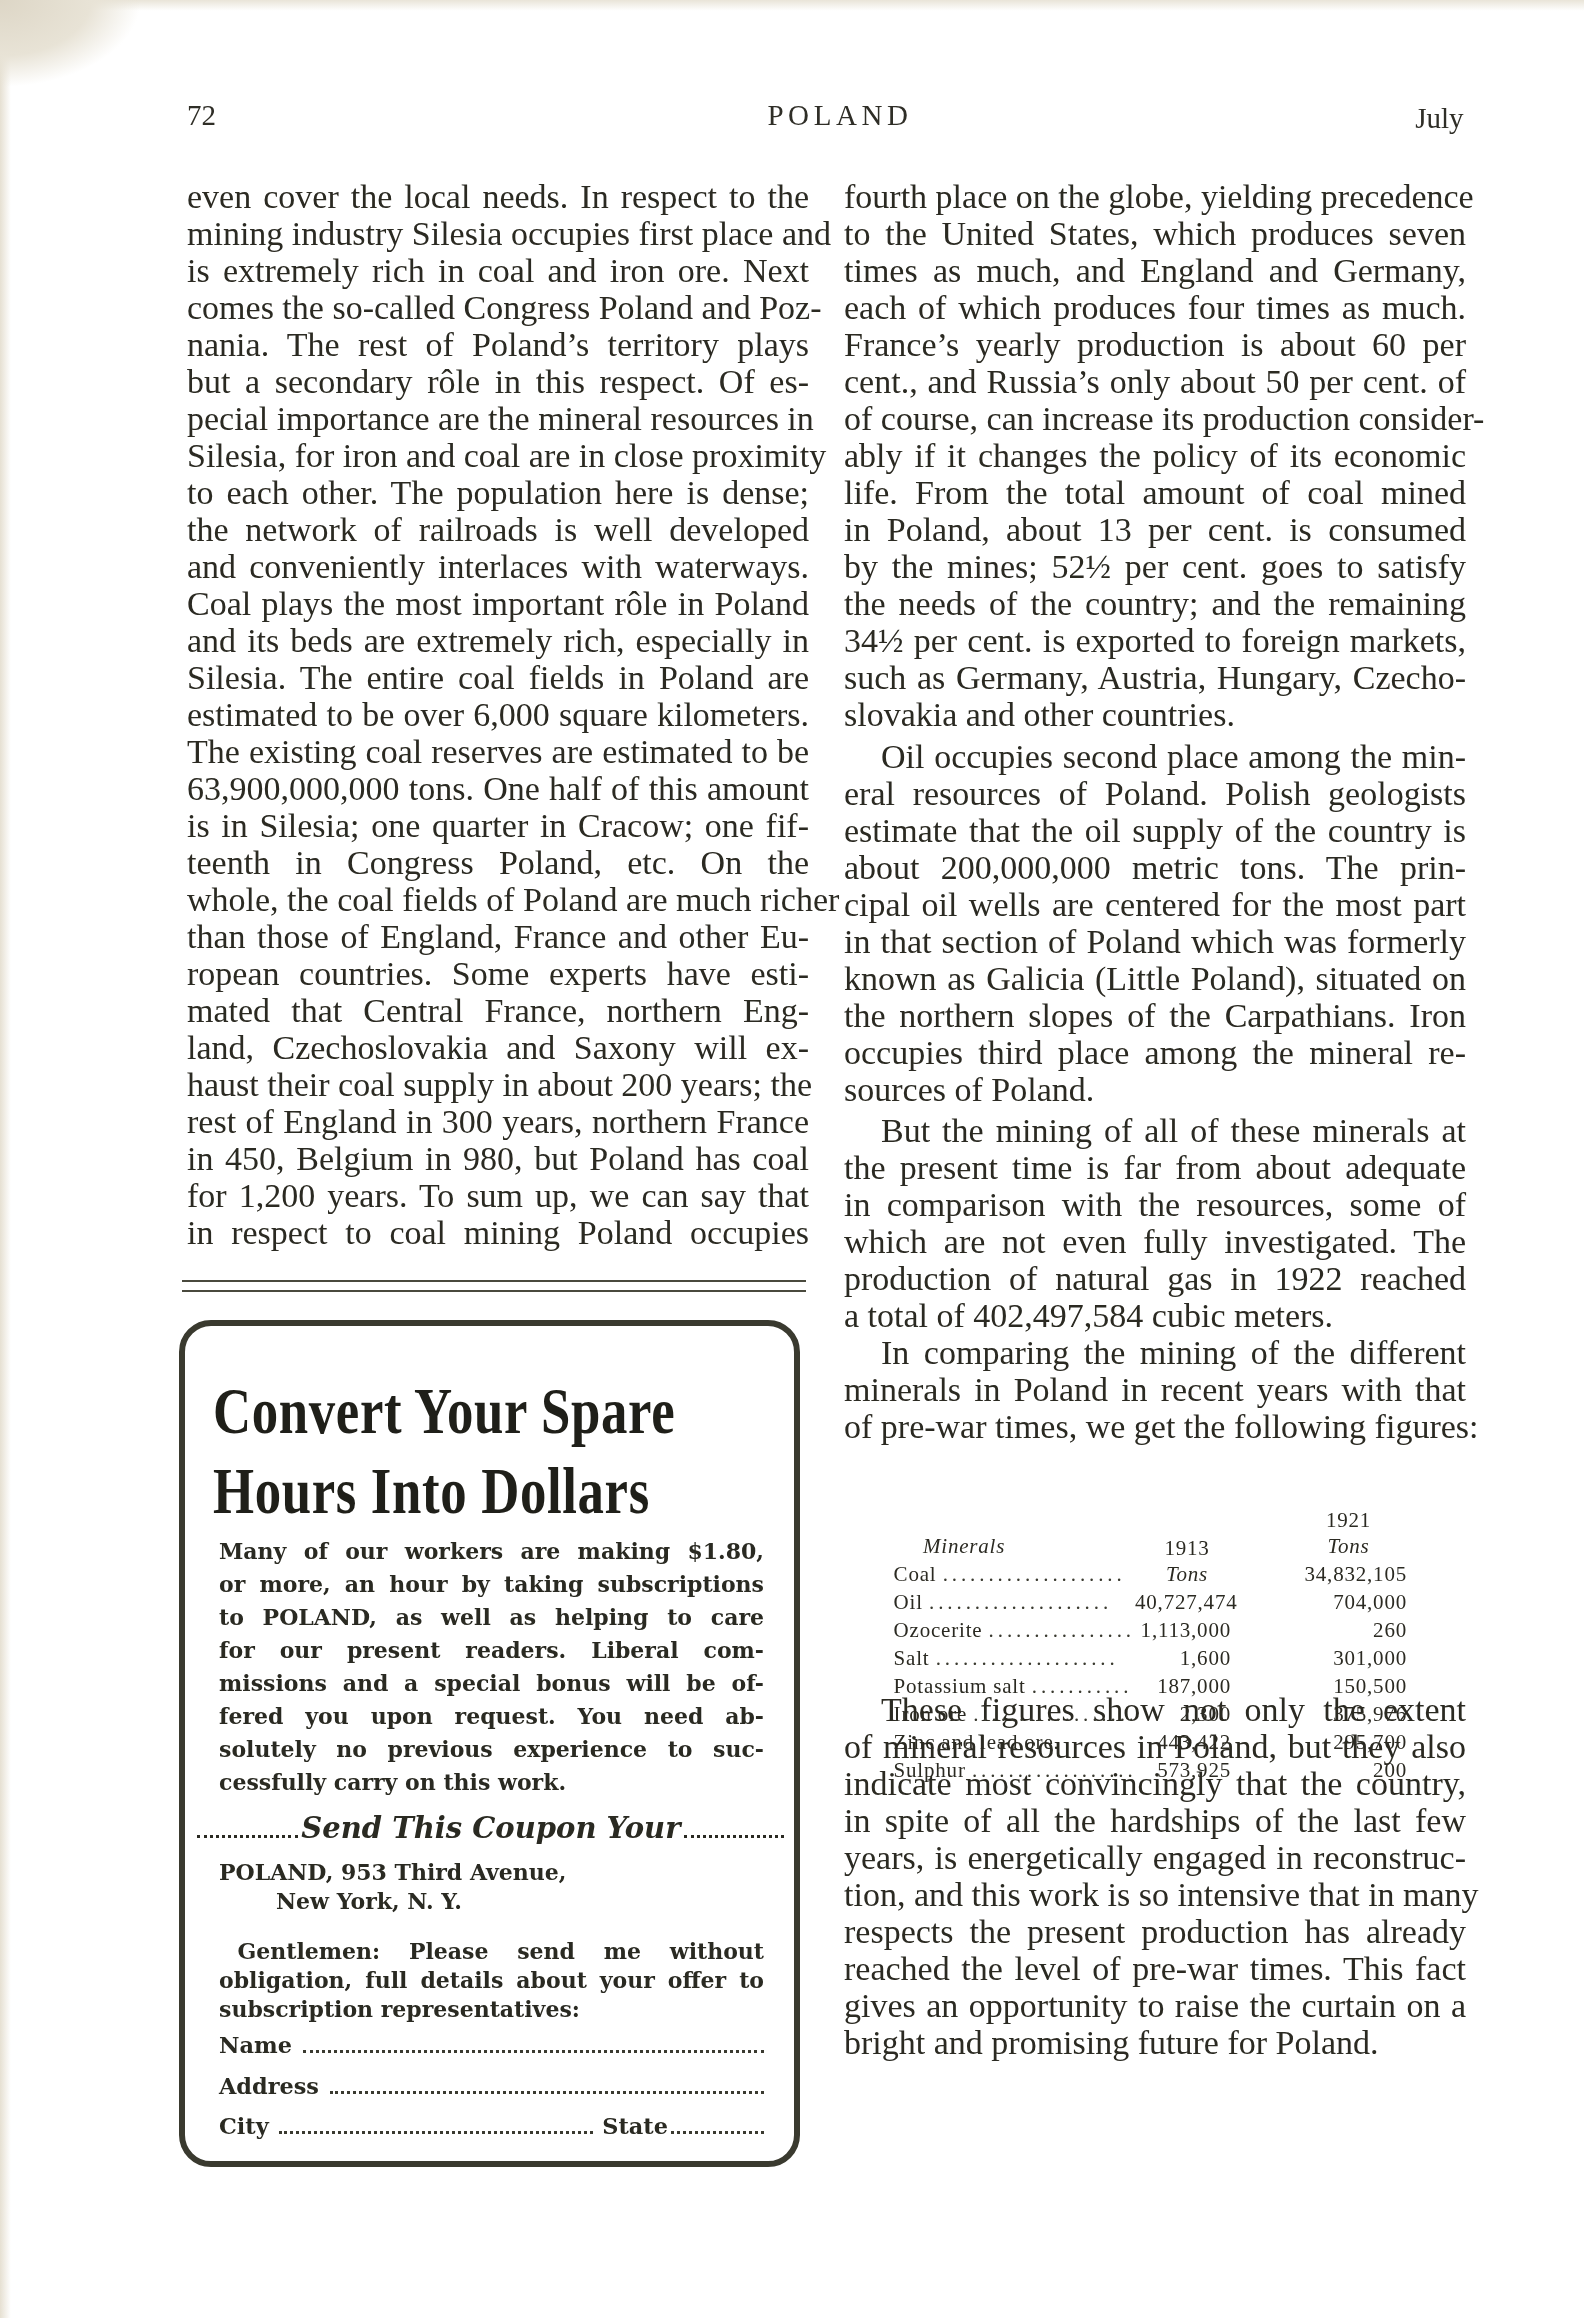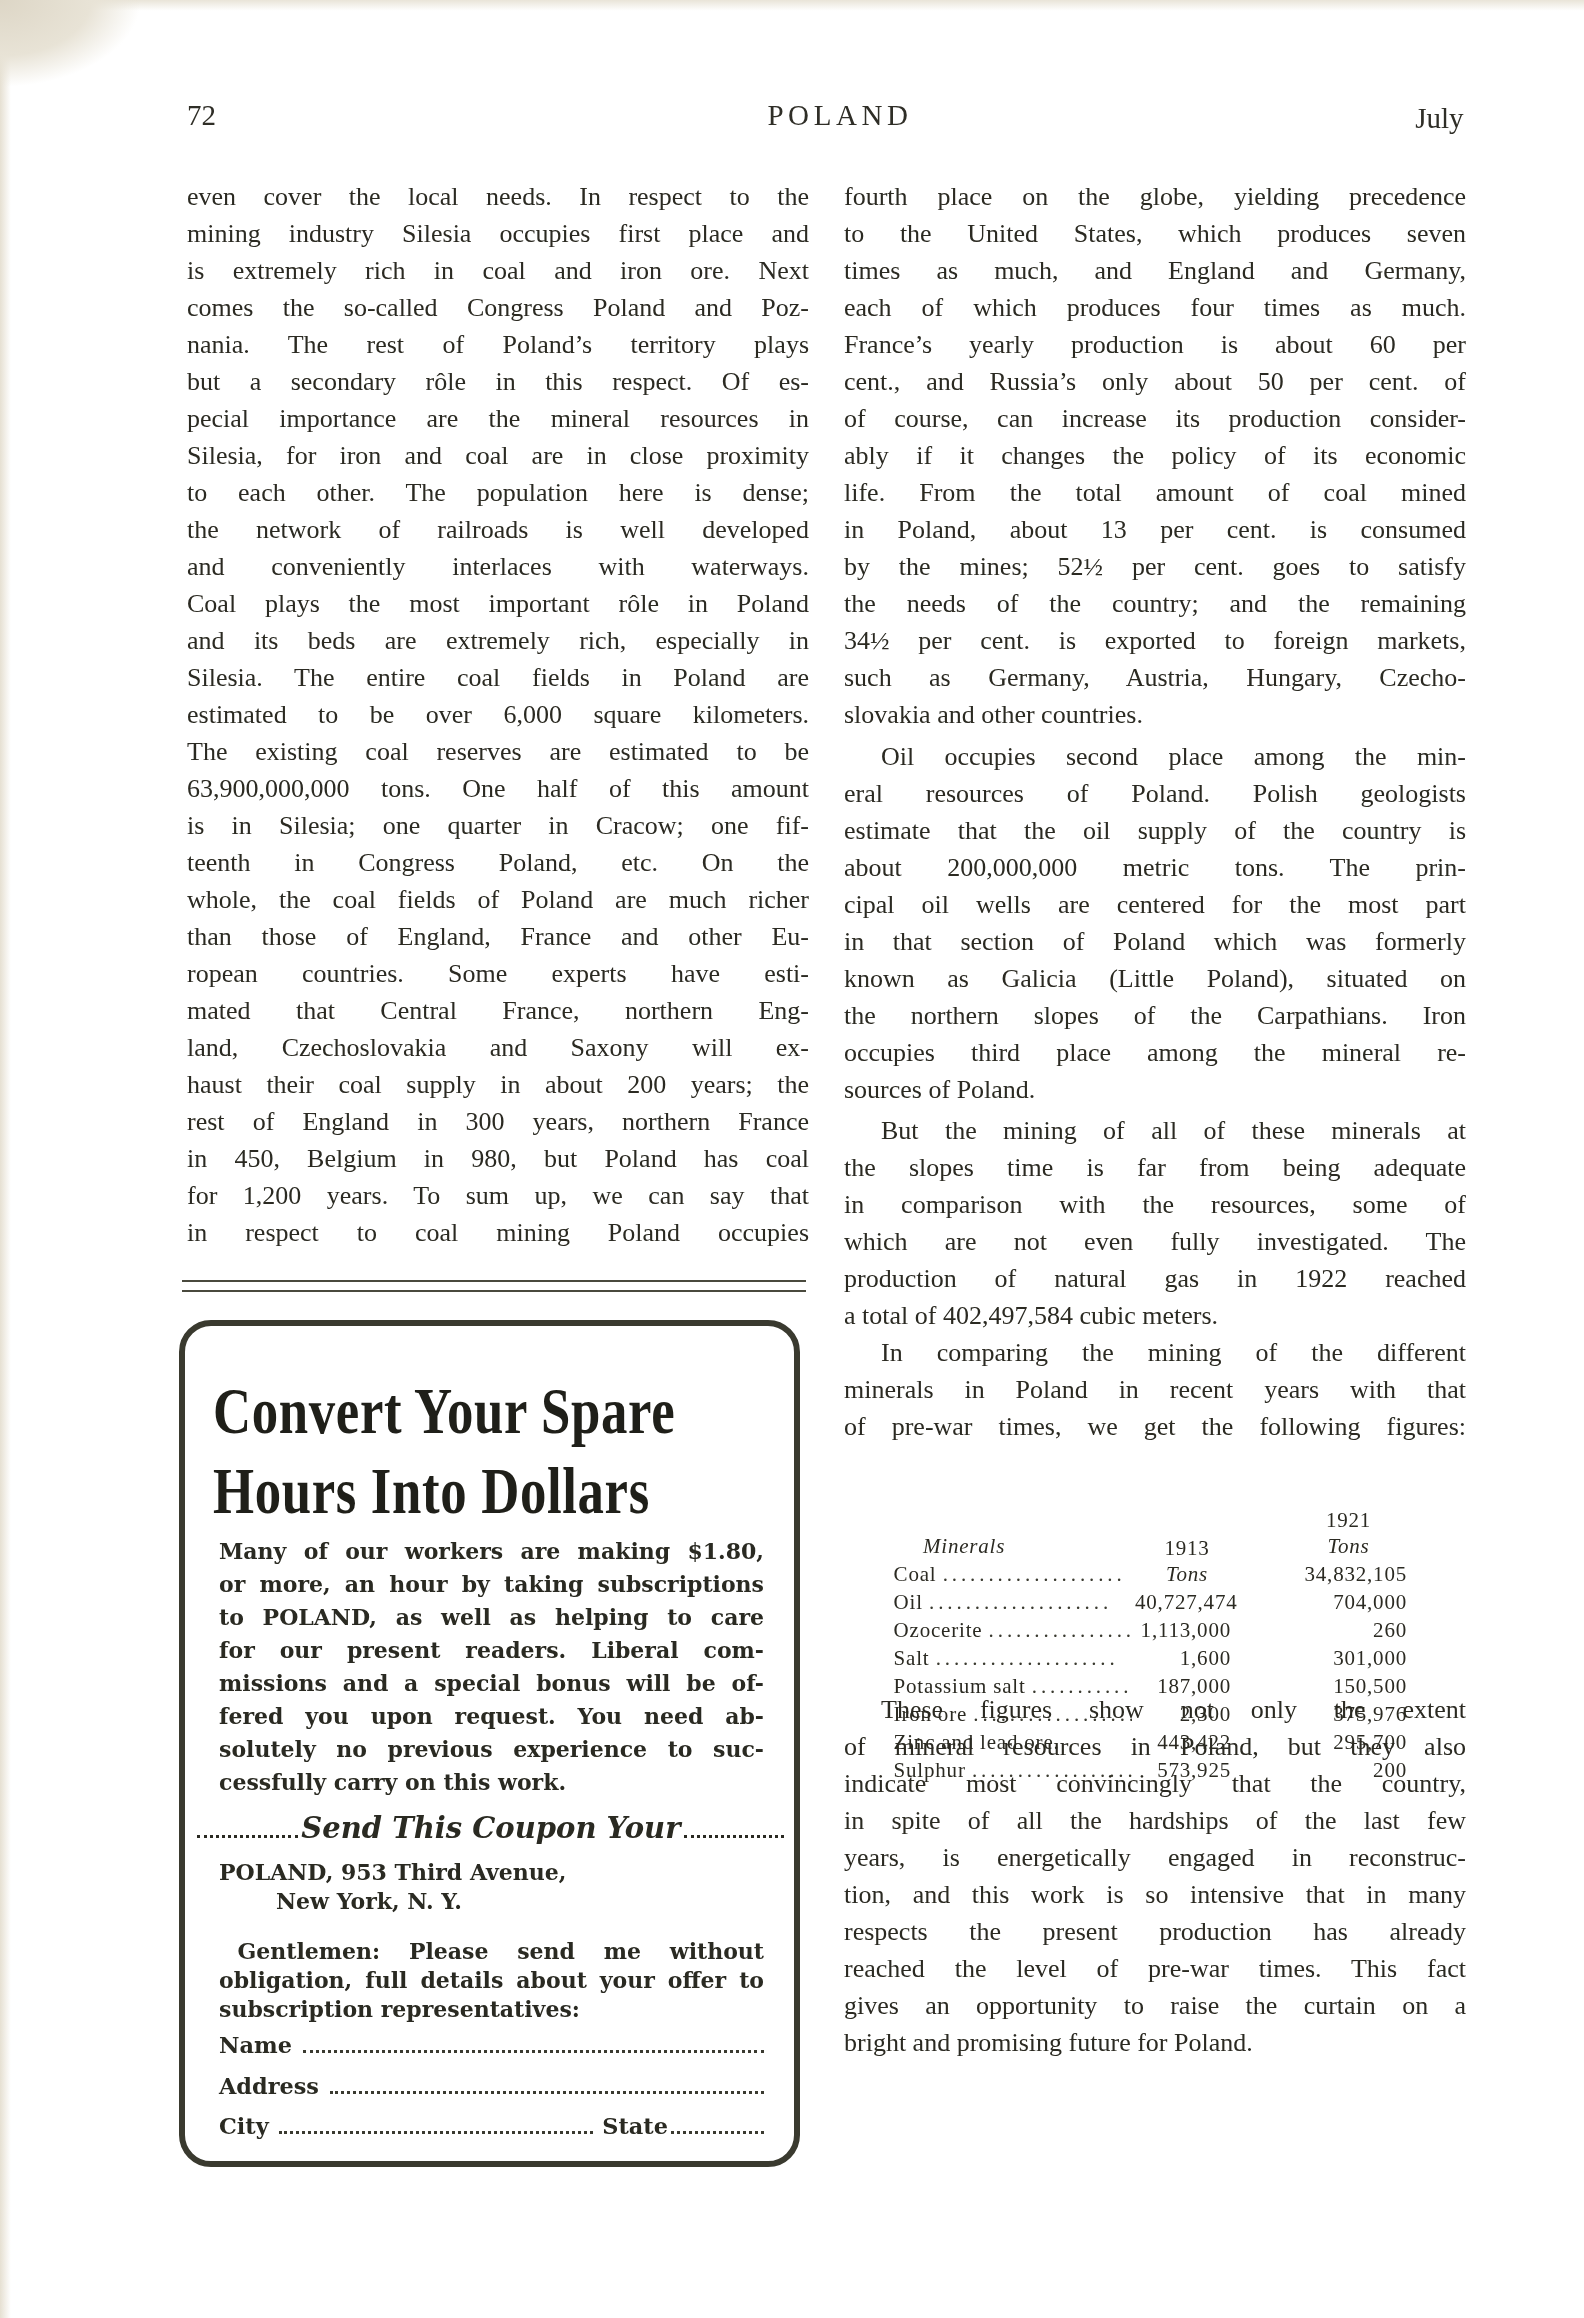--- a/index.html
+++ b/index.html
@@ -42,21 +42,21 @@
       text-align: center;
       letter-spacing: 4.6px;
       padding-left: 31px;
     }
     .running-header .month { position: absolute; right: -1.5px; top: 3.1px; }
 
     
     .col {
       position: absolute;
       width: 622px;
-      font-size: 26px;
+      font-size: 34px;
       line-height: 37px;
       text-align: justify;
       color: #2b2a22;
     }
     .col-left { left: 187px; top: 178px; }
     .col-right { left: 844px; top: 178px; }
     .col p {
       margin: 0;
       text-align: justify;
       text-align-last: left;
@@ -354,21 +354,21 @@
     <span class="line">about 200,000,000 metric tons. The prin-</span>
     <span class="line">cipal oil wells are centered for the most part</span>
     <span class="line">in that section of Poland which was formerly</span>
     <span class="line">known as Galicia (Little Poland), situated on</span>
     <span class="line">the northern slopes of the Carpathians. Iron</span>
     <span class="line">occupies third place among the mineral re-</span>
     <span class="line last">sources of Poland.</span>
   </p>
   <p>
     <span class="line" style="padding-left:37px">But the mining of all of these minerals at</span>
-    <span class="line">the slopes time is far from being adequate</span>
+    <span class="line">the present time is far from about adequate</span>
     <span class="line">in comparison with the resources, some of</span>
     <span class="line">which are not even fully investigated. The</span>
     <span class="line">production of natural gas in 1922 reached</span>
     <span class="line last">a total of 402,497,584 cubic meters.</span>
   </p>
   <p style="margin-top:0">
     <span class="line" style="padding-left:37px">In comparing the mining of the different</span>
     <span class="line">minerals in Poland in recent years with that</span>
     <span class="line">of pre-war times, we get the following figures:</span>
   </p>

